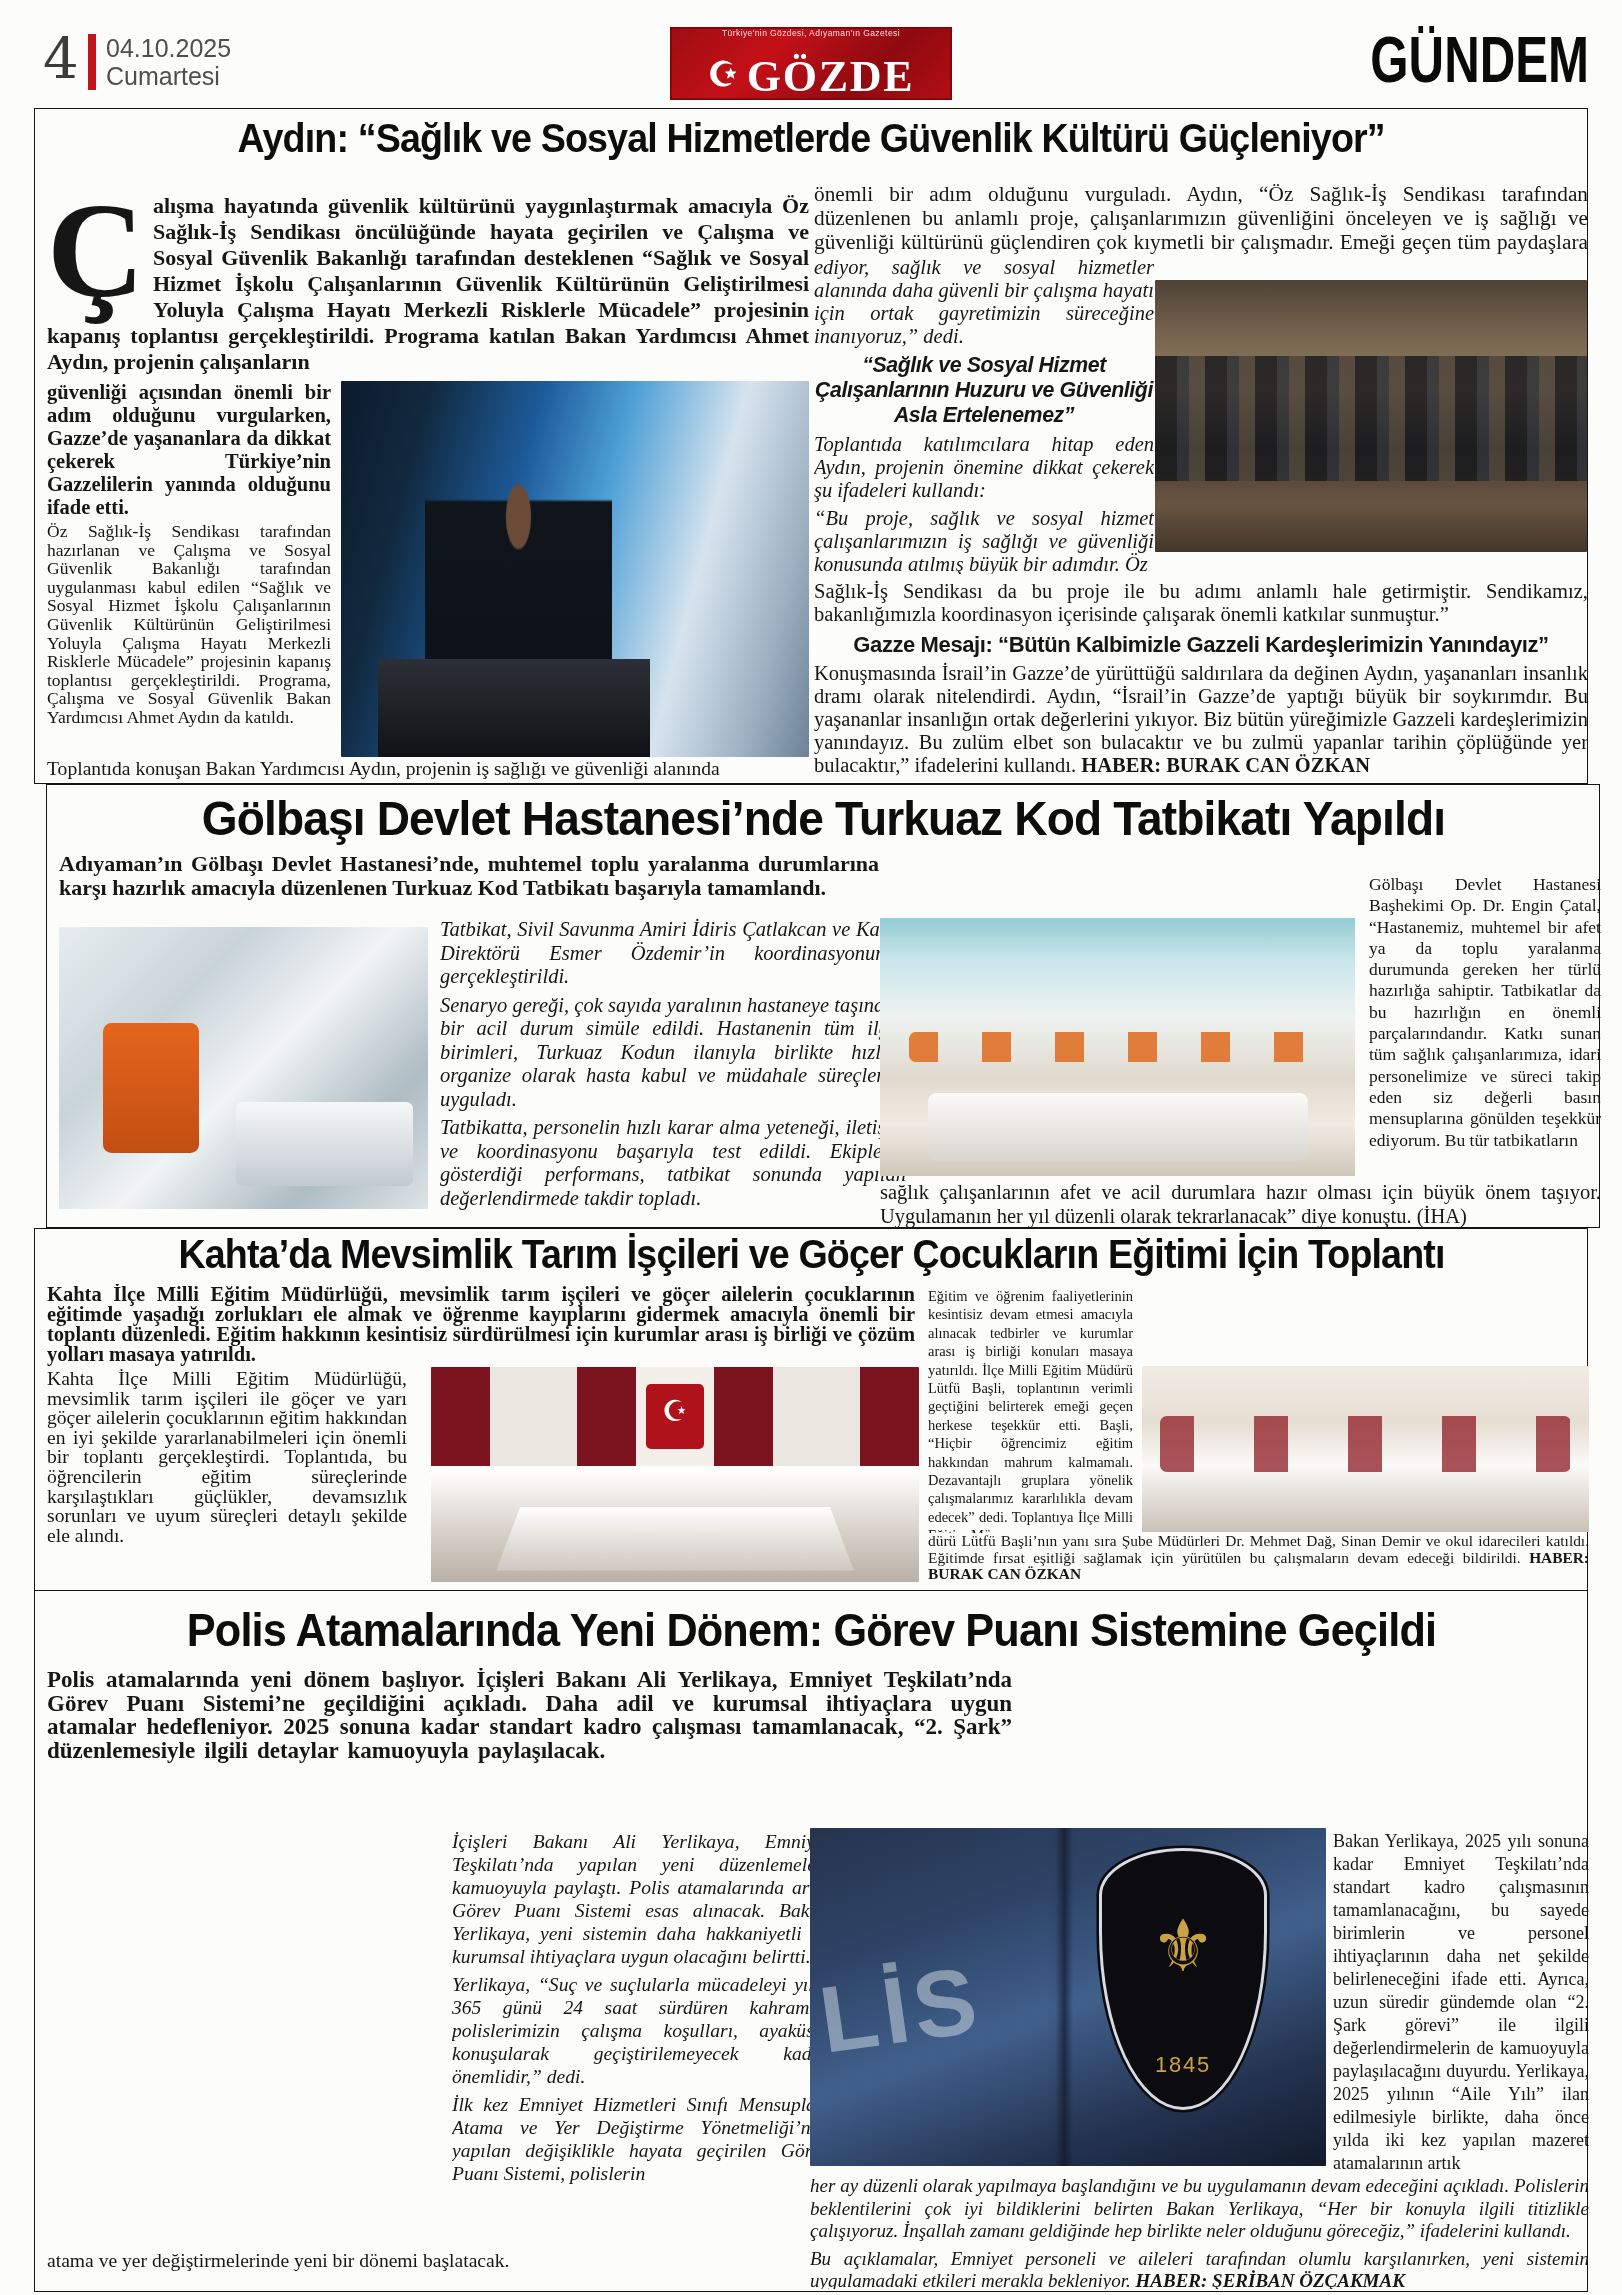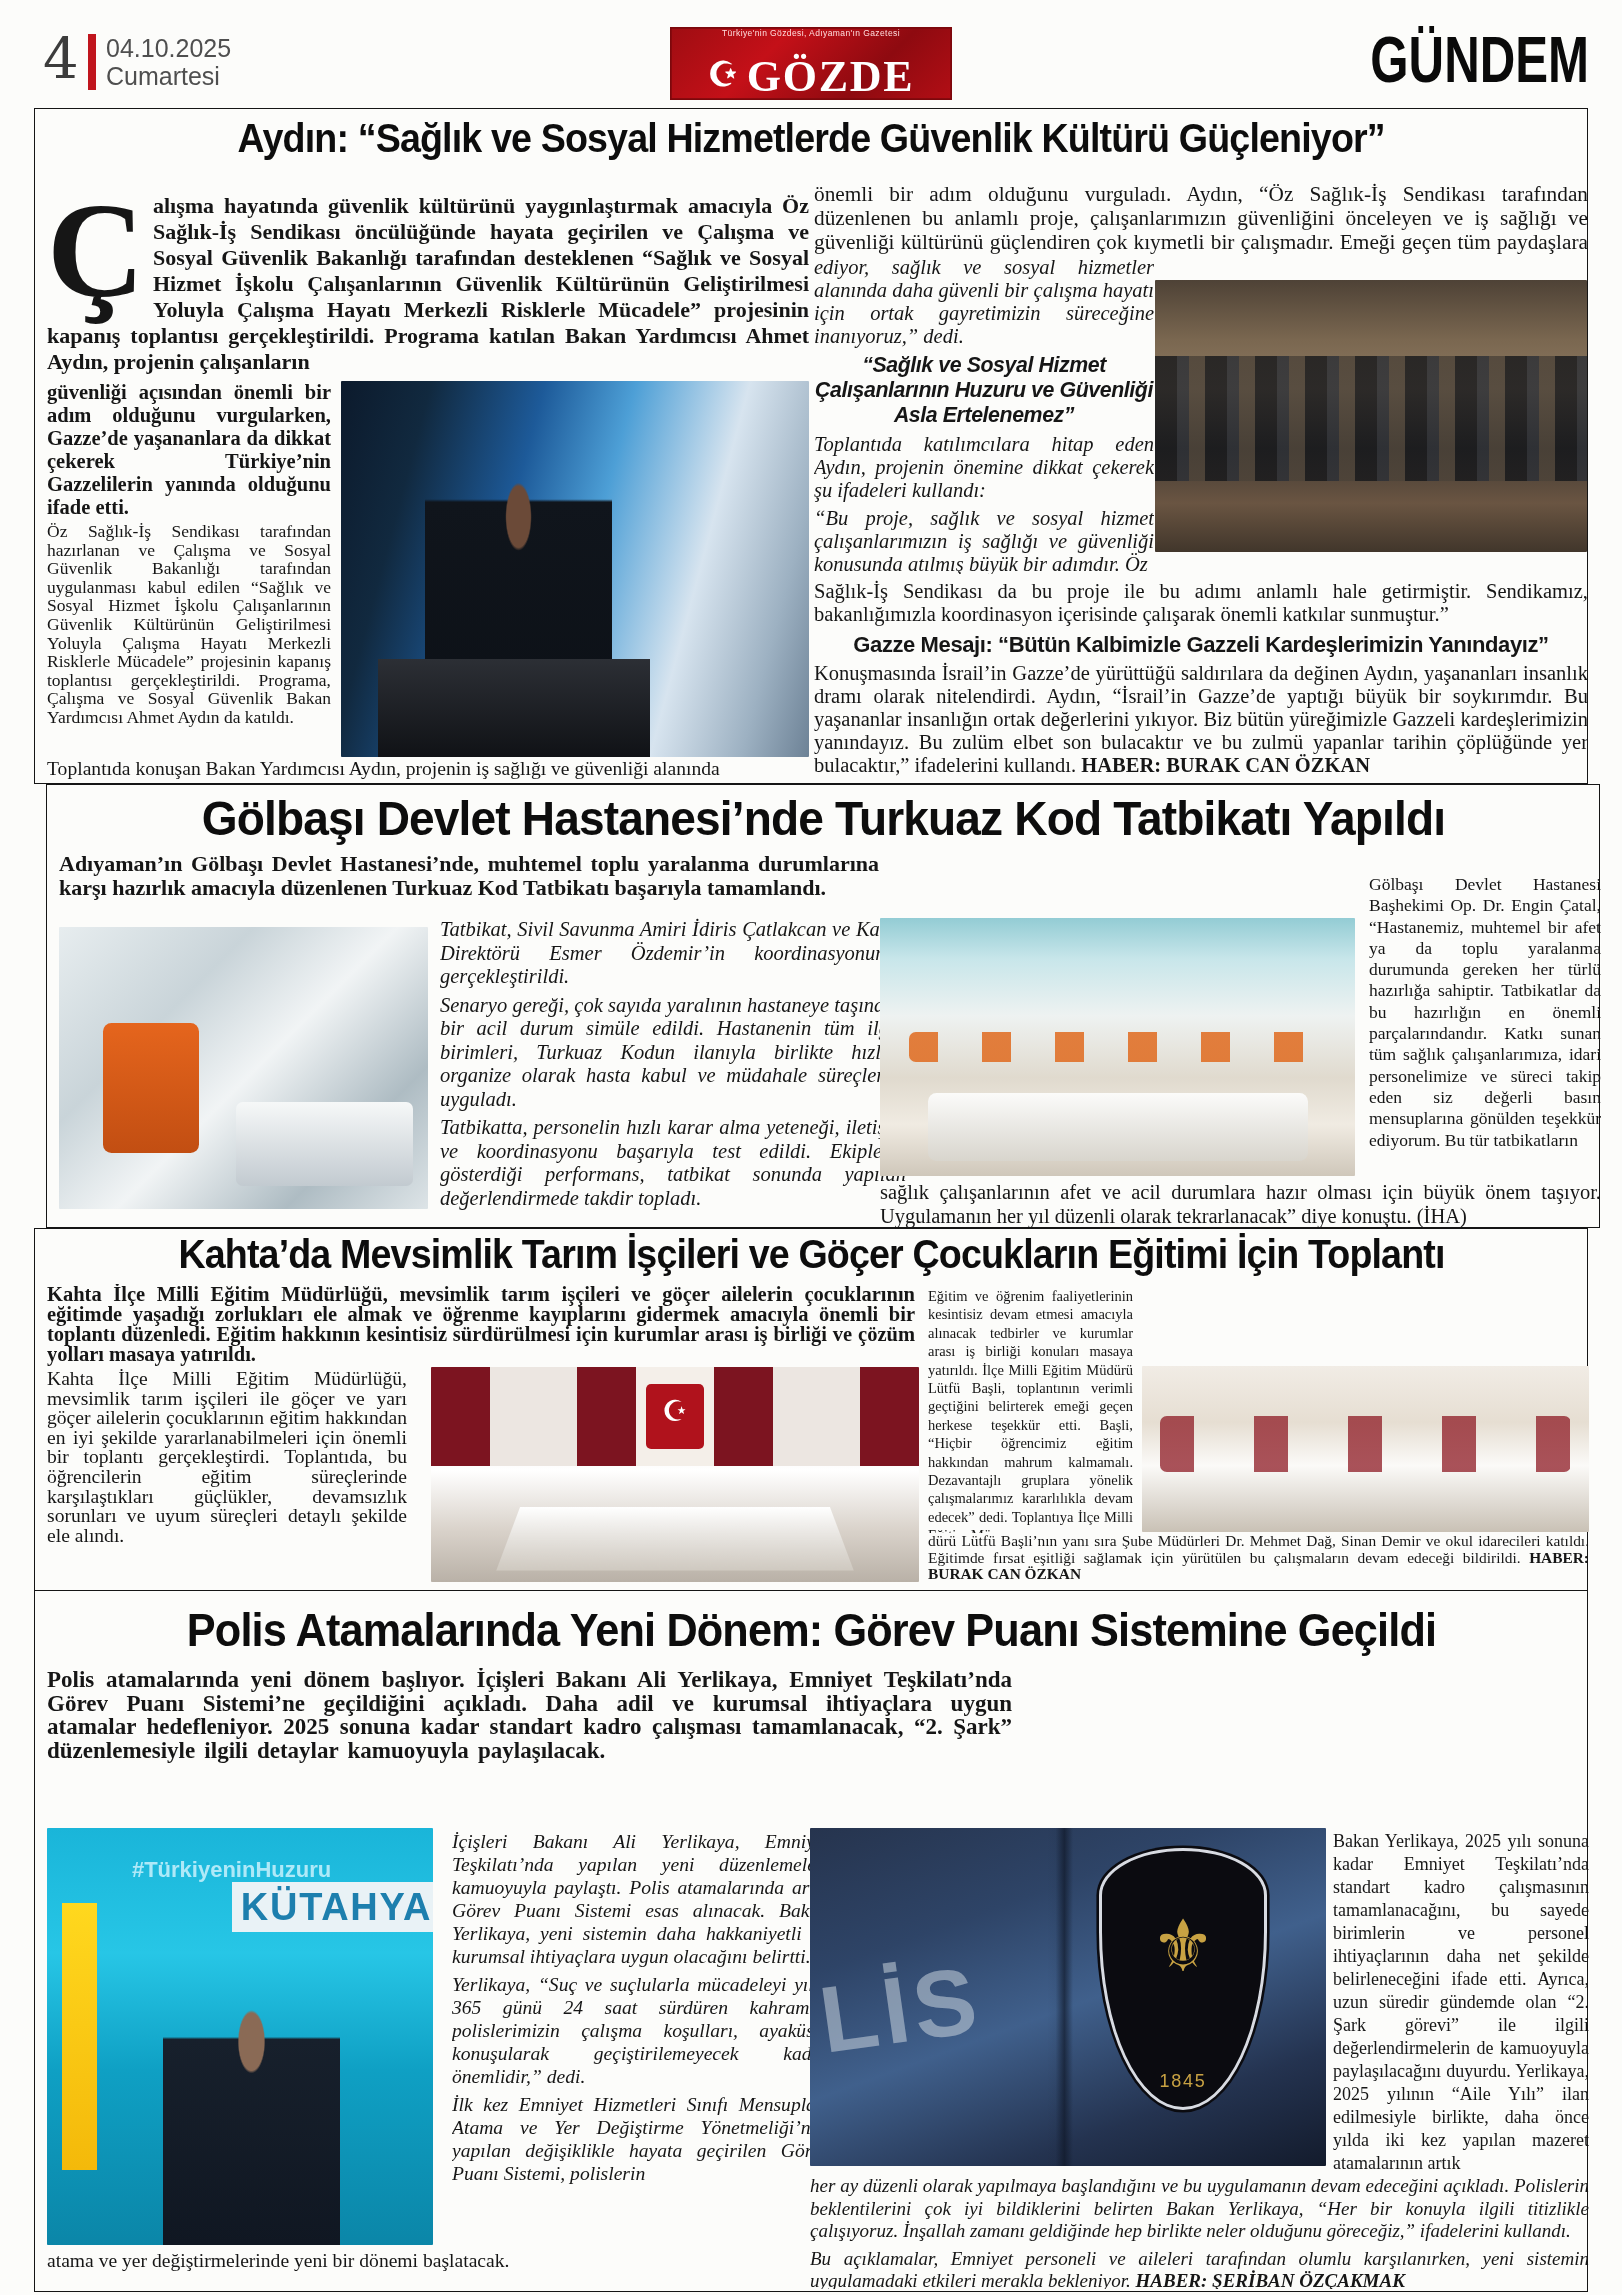--- a/index.html
+++ b/index.html
@@ -69,22 +69,22 @@
        font-size:22px;font-weight:700;opacity:.9;}
   .ph-press .banner{position:absolute;right:-2%;top:13%;padding:3.4px 8.5px;background:#e9f2f6;color:#1d7fae;
        font-family:"Liberation Sans",sans-serif;font-weight:800;font-size:38px;letter-spacing:1.7px;}
   .ph-police{background:linear-gradient(160deg,#26344e 0%,#2e4467 28%,#40608c 52%,#243350 78%,#131b2c 100%);}
   .ph-police .seam{position:absolute;left:46%;top:0;width:5%;height:100%;background:linear-gradient(90deg,transparent,#15203311,#0e1626aa,transparent);}
   .ph-police .uniformtext{position:absolute;left:2%;top:38%;color:#c9d3dd;opacity:.55;font-family:"Liberation Sans",sans-serif;
        font-weight:800;font-size:94px;letter-spacing:5.1px;transform:rotate(-8deg);}
   .ph-police .patch{position:absolute;left:56%;top:6%;width:162px;height:256px;background:#0b0b10;
        border:3.4px solid #d8dbe2;border-radius:50% 50% 50% 50% / 18% 18% 68% 68%;box-shadow:0 0 0 2.6px #0b0b10;}
   .ph-police .patch .eagle{position:absolute;left:0;right:0;top:60px;text-align:center;color:#c8a243;font-size:72px;line-height:72px;}
-  .ph-police .patch .yr{position:absolute;left:0;right:0;bottom:15px;text-align:center;color:#c8a243;
-       font-family:"Liberation Sans",sans-serif;font-size:18px;letter-spacing:1.7px;}
+  .ph-police .patch .yr{position:absolute;left:0;right:0;bottom:29px;text-align:center;color:#c8a243;
+       font-family:"Liberation Sans",sans-serif;font-size:22px;letter-spacing:1.7px;}
 </style>
 </head>
 <body>
 
 <div id="page">
 
   <div class="abs" id="pagenum">4</div>
   <div class="abs" id="redbar"></div>
   <div class="abs" id="dateblock">
     <div>04.10.2025</div>
@@ -159,26 +159,20 @@
       <div class="chairs"></div>
     </div>
     <div class="abs t" style="left:893px;top:304px;width:661px;height:50px;font-size:15.4px;line-height:16.5px;">
       <span>dürü Lütfü Başli’nın yanı sıra Şube Müdürleri Dr. Mehmet Dağ, Sinan Demir ve okul idarecileri katıldı. Eğitimde fırsat eşitliği sağlamak için yürütülen bu çalışmaların devam edeceği bildirildi.</span> <span class="byline">HABER: BURAK CAN ÖZKAN</span>
     </div>
   </div>
 
   <div class="box" id="a4">
     <div class="headline" style="top:12px;font-size:46px;"><span class="cond">Polis Atamalarında Yeni Dönem: Görev Puanı Sistemine Geçildi</span></div>
     <div class="abs t" style="left:12px;top:77px;width:965px;height:120px;font-size:23px;line-height:23.5px;font-weight:700;word-spacing:3.4px;">Polis atamalarında yeni dönem başlıyor. İçişleri Bakanı Ali Yerlikaya, Emniyet Teşkilatı’nda Görev Puanı Sistemi’ne geçildiğini açıkladı. Daha adil ve kurumsal ihtiyaçlara uygun atamalar hedefleniyor. 2025 sonuna kadar standart kadro çalışması tamamlanacak, “2. Şark” düzenlemesiyle ilgili detaylar kamuoyuyla paylaşılacak.</div>
-    <div class="photo ph-press abs" style="left:12px;top:237px;width:386px;height:417px;">
-      <div class="ybar"></div>
-      <div class="hashtag">#TürkiyeninHuzuru</div>
-      <div class="banner">KÜTAHYA</div>
-      <div class="fig"></div>
-    </div>
     <div class="abs t" style="left:417px;top:239px;width:377px;height:417px;font-size:19.6px;line-height:23px;">
       <p>İçişleri Bakanı Ali Yerlikaya, Emniyet Teşkilatı’nda yapılan yeni düzenlemeleri kamuoyuyla paylaştı. Polis atamalarında artık Görev Puanı Sistemi esas alınacak. Bakan Yerlikaya, yeni sistemin daha hakkaniyetli ve kurumsal ihtiyaçlara uygun olacağını belirtti.</p>
       <p>Yerlikaya, “Suç ve suçlularla mücadeleyi yılın 365 günü 24 saat sürdüren kahraman polislerimizin çalışma koşulları, ayaküstü konuşularak geçiştirilemeyecek kadar önemlidir,” dedi.</p>
       <p>İlk kez Emniyet Hizmetleri Sınıfı Mensupları Atama ve Yer Değiştirme Yönetmeliği’nde yapılan değişiklikle hayata geçirilen Görev Puanı Sistemi, polislerin</p>
     </div>
     <div class="abs t" style="left:12px;top:659px;width:769px;height:24px;font-size:19.6px;">atama ve yer değiştirmelerinde yeni bir dönemi başlatacak.</div>
     <div class="photo ph-police abs" style="left:775px;top:237px;width:516px;height:338px;">
       <div class="seam"></div>
       <div class="uniformtext">LİS</div>
       <div class="patch">

